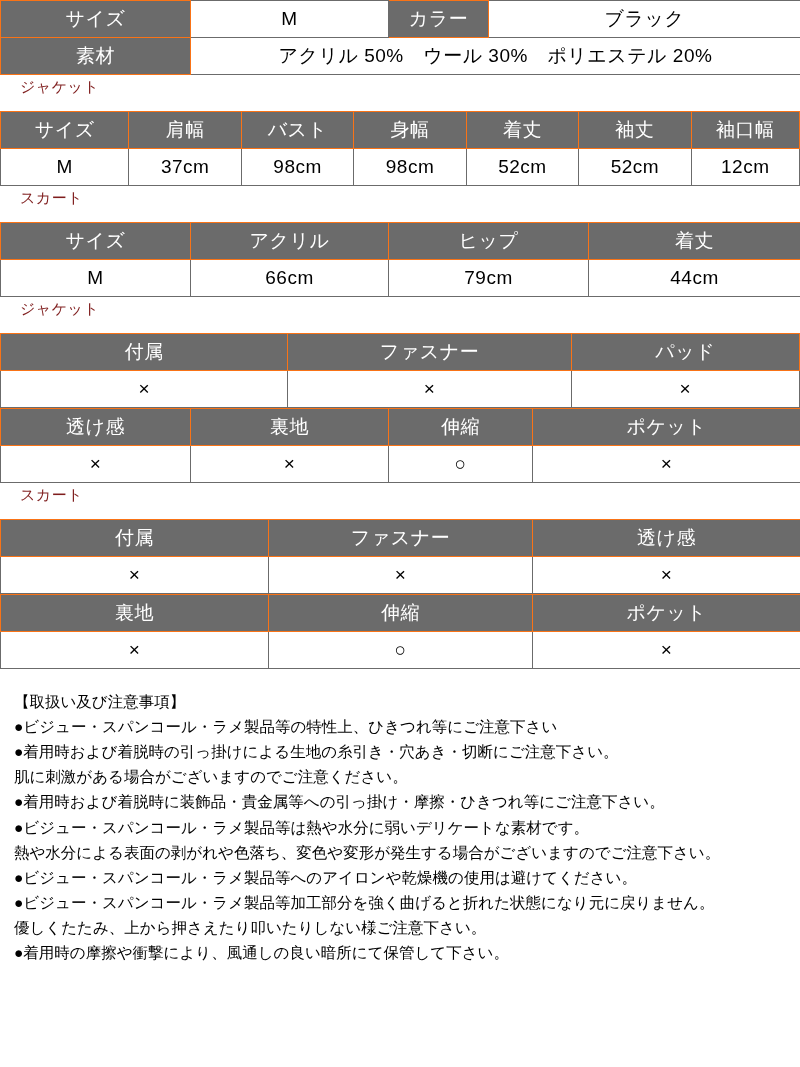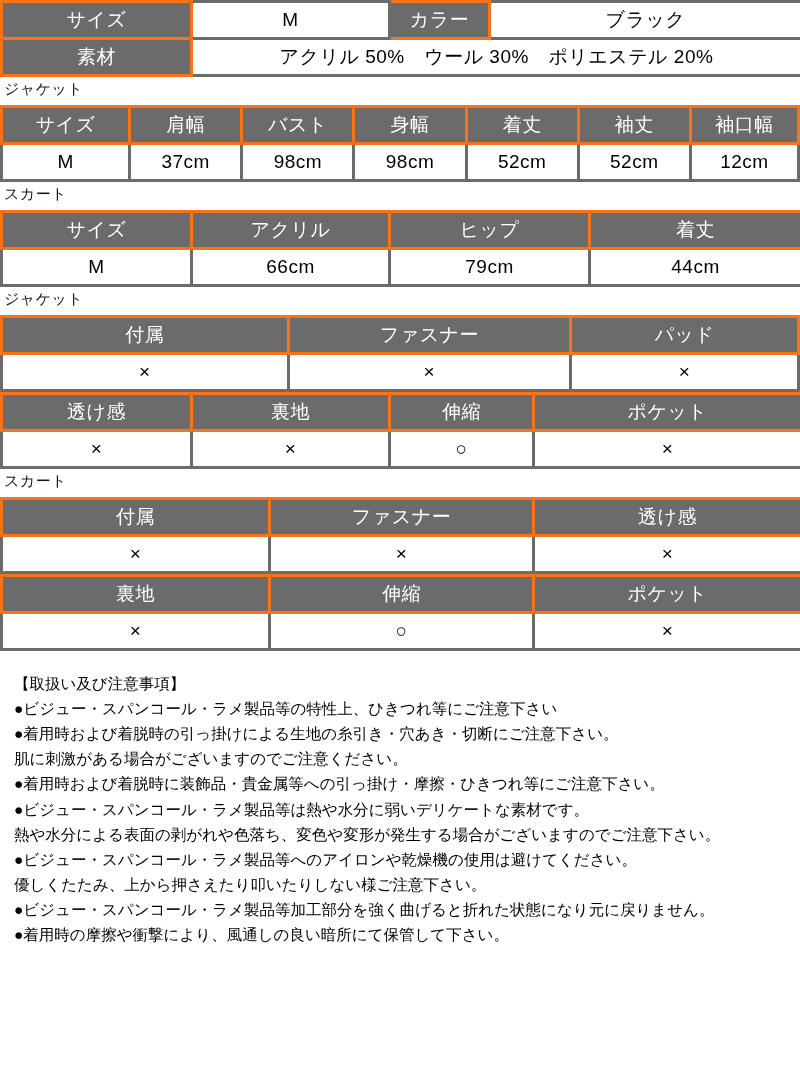--- a/index.html
+++ b/index.html
@@ -18,21 +18,21 @@
     position: relative;
     padding: 0;
   }
 
   table.spec {
     border-collapse: collapse;
     width: 800px;
     table-layout: fixed;
   }
   table.spec td {
-    border: 3px solid #f97316;
+    border: 1px solid #f97316;
     text-align: center;
     vertical-align: middle;
     font-size: 19px;
     height: 37px;
     padding: 2px 2px;
     letter-spacing: 0.5px;
   }
   td.hd {
     background: #6b6b6b;
     color: #ffffff;
@@ -41,23 +41,24 @@
   td.val {
     background: #ffffff;
     color: #000000;
     border: 1px solid #6b6b6b;
   }
   
   table.spec tr td.val { border-color: #6b6b6b; }
 
   .sec-label {
     font-size: 15px;
-    color: #0f172a;
-    padding: 3px 0 6px 4px;
+    color: #7f1d1d;
+    padding: 3px 0 14px 4px;
     letter-spacing: 0.5px;
+    margin-left: 16px;
   }
 
   .block { margin: 0; }
 
   .notes {
     margin-top: 20px;
     padding: 0 10px 0 14px;
     font-size: 15.5px;
     line-height: 1.62;
     color: #000000;
@@ -202,18 +203,18 @@
 
   <div class="notes">
     <div>【取扱い及び注意事項】</div>
     <div>●ビジュー・スパンコール・ラメ製品等の特性上、ひきつれ等にご注意下さい</div>
     <div>●着用時および着脱時の引っ掛けによる生地の糸引き・穴あき・切断にご注意下さい。</div>
     <div>肌に刺激がある場合がございますのでご注意ください。</div>
     <div>●着用時および着脱時に装飾品・貴金属等への引っ掛け・摩擦・ひきつれ等にご注意下さい。</div>
     <div>●ビジュー・スパンコール・ラメ製品等は熱や水分に弱いデリケートな素材です。</div>
     <div>熱や水分による表面の剥がれや色落ち、変色や変形が発生する場合がございますのでご注意下さい。</div>
     <div>●ビジュー・スパンコール・ラメ製品等へのアイロンや乾燥機の使用は避けてください。</div>
+    <div>●ビジュー・スパンコール・ラメ製品等加工部分を強く曲げると折れた状態になり元に戻りません。</div>
     <div>優しくたたみ、上から押さえたり叩いたりしない様ご注意下さい。</div>
-    <div>●ビジュー・スパンコール・ラメ製品等加工部分を強く曲げると折れた状態になり元に戻りません。</div>
     <div>●着用時の摩擦や衝撃により、風通しの良い暗所にて保管して下さい。</div>
   </div>
 
 </div>
 
 </body></html>

